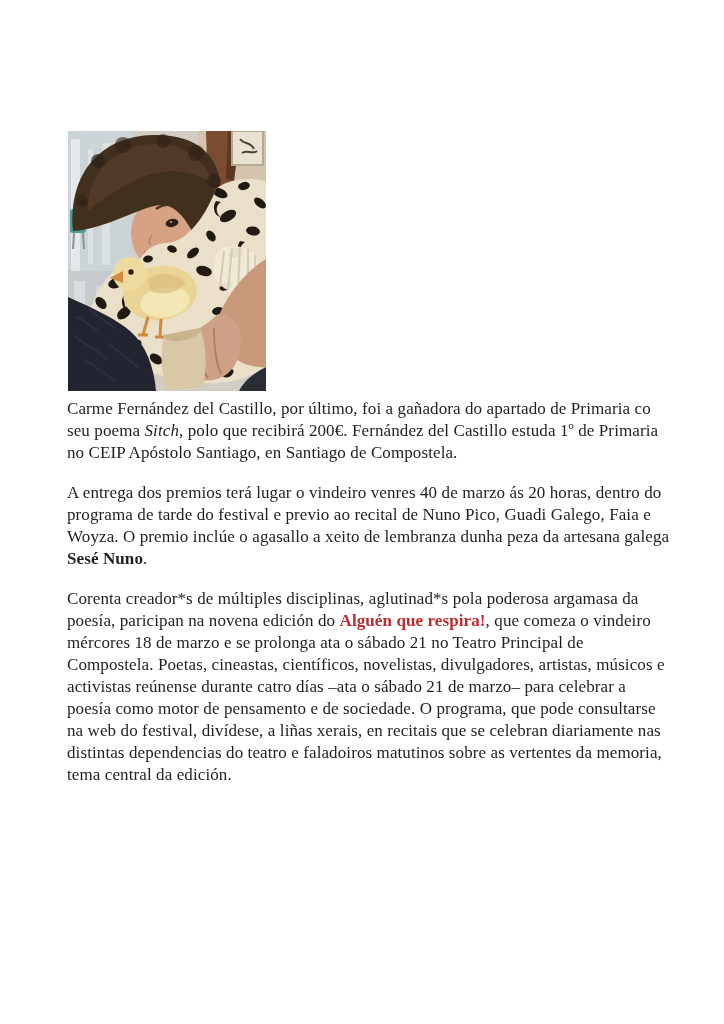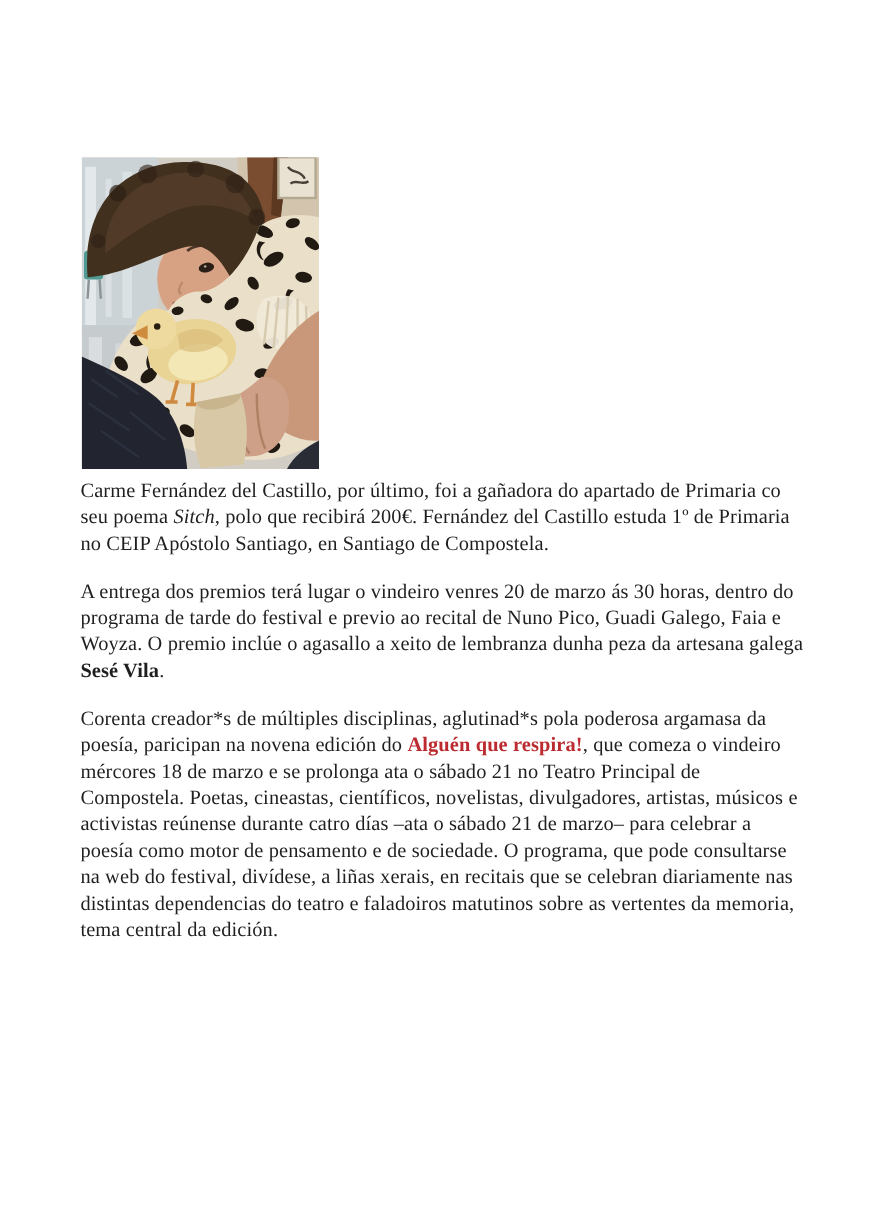--- a/index.html
+++ b/index.html
@@ -155,17 +155,17 @@
 
       <path d="M 0,166 C 25,177 48,188 62,200 C 78,214 86,236 88,260 L 0,260 Z" fill="#222530"></path>
       <path d="M 8,185 L 30,200 M 20,178 L 48,198 M 6,205 L 40,228 M 16,228 L 48,250 M 40,212 L 70,236" stroke="#2e3342" stroke-width="2" fill="none" opacity="0.8"></path>
 
       <path d="M 198,236 C 186,242 176,250 171,260 L 198,260 Z" fill="#2a2c35"></path>
     </svg>
   </div>
 
   <div class="article">
       <p><span class="seg-normal">Carme Fernández del Castillo, por último, foi a gañadora do apartado de Primaria co seu poema </span><span class="seg-italic">Sitch</span><span class="seg-normal">, polo que recibirá 200€. Fernández del Castillo estuda 1º de Primaria no CEIP Apóstolo Santiago, en Santiago de Compostela.</span></p>
-      <p><span class="seg-normal">A entrega dos premios terá lugar o vindeiro venres 20 de marzo ás 30 horas, dentro do programa de tarde do festival e previo ao recital de Nuno Pico, Guadi Galego, Faia e Woyza. O premio inclúe o agasallo a xeito de lembranza dunha peza da artesana galega </span><span class="seg-bold">Sesé Vila</span><span class="seg-normal">.</span></p>
+      <p><span class="seg-normal">A entrega dos premios terá lugar o vindeiro venres 40 de marzo ás 20 horas, dentro do programa de tarde do festival e previo ao recital de Nuno Pico, Guadi Galego, Faia e Woyza. O premio inclúe o agasallo a xeito de lembranza dunha peza da artesana galega </span><span class="seg-bold">Sesé Nuno</span><span class="seg-normal">.</span></p>
       <p><span class="seg-normal">Corenta creador*s de múltiples disciplinas, aglutinad*s pola poderosa argamasa da poesía, paricipan na novena edición do </span><span class="seg-link">Alguén que respira!</span><span class="seg-normal">, que comeza o vindeiro mércores 18 de marzo e se prolonga ata o sábado 21 no Teatro Principal de Compostela. Poetas, cineastas, científicos, novelistas, divulgadores, artistas, músicos e activistas reúnense durante catro días –ata o sábado 21 de marzo– para celebrar a poesía como motor de pensamento e de sociedade. O programa, que pode consultarse na web do festival, divídese, a liñas xerais, en recitais que se celebran diariamente nas distintas dependencias do teatro e faladoiros matutinos sobre as vertentes da memoria, tema central da edición.</span></p>
     </div>
 
 </div>
 
 </body></html>

